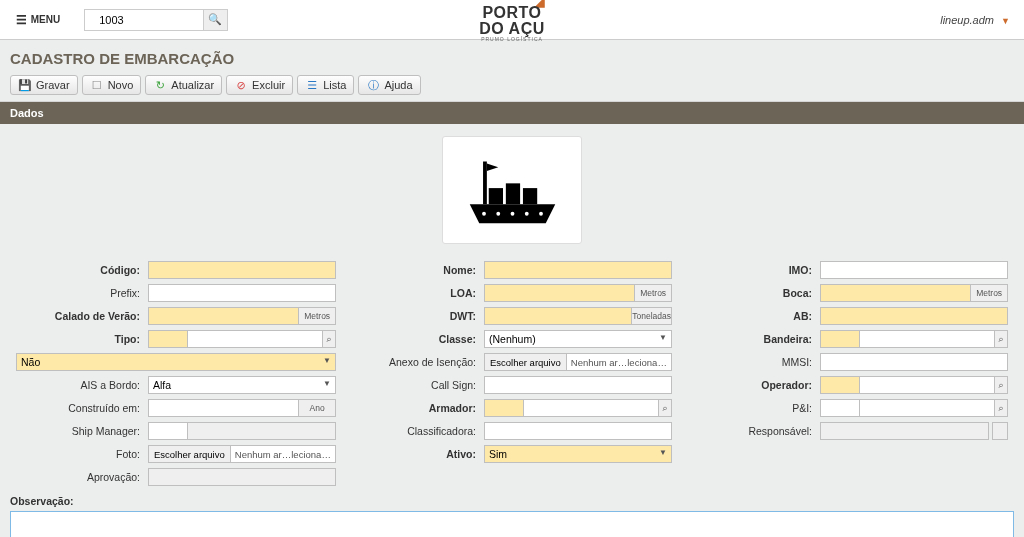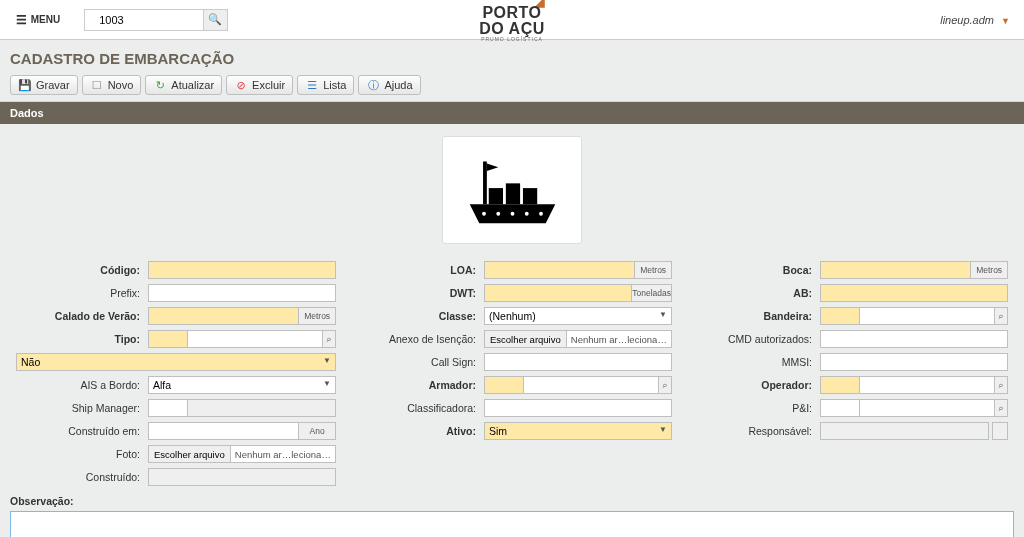--- a/index.html
+++ b/index.html
@@ -407,51 +407,57 @@
       <div class="row">
         <span class="lbl">AIS a Bordo:</span>
         <div class="ctrl">
           <div class="sel-wrap">
             <select class="sel"><option>Alfa</option></select>
             <span class="sel-caret">▼</span>
           </div>
         </div>
       </div>
       <div class="row">
+        <span class="lbl">Construído em:</span>
+        <div class="ctrl">
+          <input class="inp" style="">
+          <span class="unit">Ano</span>
+        </div>
+      </div>
+      <div class="row">
         <span class="lbl">Ship Manager:</span>
         <div class="ctrl">
           <input class="short" style="">
           <input class="inp" style="border-left: none; background: rgb(239, 239, 239);">
-        </div>
-      </div>
-      <div class="row">
-        <span class="lbl">Construído em:</span>
-        <div class="ctrl">
-          <input class="inp" style="">
-          <span class="unit">Ano</span>
         </div>
       </div>
       <div class="row">
         <span class="lbl">Foto:</span>
         <div class="ctrl">
           <div class="file-wrap">
             <button class="file-btn">Escolher arquivo</button>
             <span class="file-txt">Nenhum ar…lecionado</span>
           </div>
         </div>
       </div>
       <div class="row">
-        <span class="lbl">Construído:</span>
+        <span class="lbl">Aprovação:</span>
         <div class="ctrl">
           <input class="inp" style="background: rgb(239, 239, 239);">
         </div>
       </div>
     </div>
 
     <div class="col">
+      <div class="row">
+        <span class="lbl req">Nome:</span>
+        <div class="ctrl">
+            <input class="inp req" style="">
+          </div>
+      </div>
       <div class="row">
         <span class="lbl req">LOA:</span>
         <div class="ctrl">
           <input class="inp req" style="">
           <span class="unit">Metros</span>
         </div>
       </div>
       <div class="row">
         <span class="lbl req">DWT:</span>
         <div class="ctrl">
@@ -505,20 +511,26 @@
           <div class="sel-wrap">
             <select class="sel req"><option>Sim</option></select>
             <span class="sel-caret">▼</span>
           </div>
         </div>
       </div>
     </div>
 
     <div class="col">
       <div class="row">
+        <span class="lbl req">IMO:</span>
+        <div class="ctrl">
+            <input class="inp" style="">
+          </div>
+      </div>
+      <div class="row">
         <span class="lbl req">Boca:</span>
         <div class="ctrl">
           <input class="inp req" style="">
           <span class="unit">Metros</span>
         </div>
       </div>
       <div class="row">
         <span class="lbl req">AB:</span>
         <div class="ctrl">
             <input class="inp req" style="">
@@ -528,26 +540,20 @@
         <span class="lbl req">Bandeira:</span>
         <div class="ctrl">
           <input class="short req" style="">
           <input class="inp" style="border-left: none;">
           <span class="lookup-btn">
               <span>⌕</span>
             </span>
         </div>
       </div>
       <div class="row">
-        <span class="lbl">CMD autorizados:</span>
-        <div class="ctrl">
-            <input class="inp" style="">
-          </div>
-      </div>
-      <div class="row">
         <span class="lbl">MMSI:</span>
         <div class="ctrl">
             <input class="inp" style="">
           </div>
       </div>
       <div class="row">
         <span class="lbl req">Operador:</span>
         <div class="ctrl">
           <input class="short req" style="">
           <input class="inp" style="border-left: none;">

